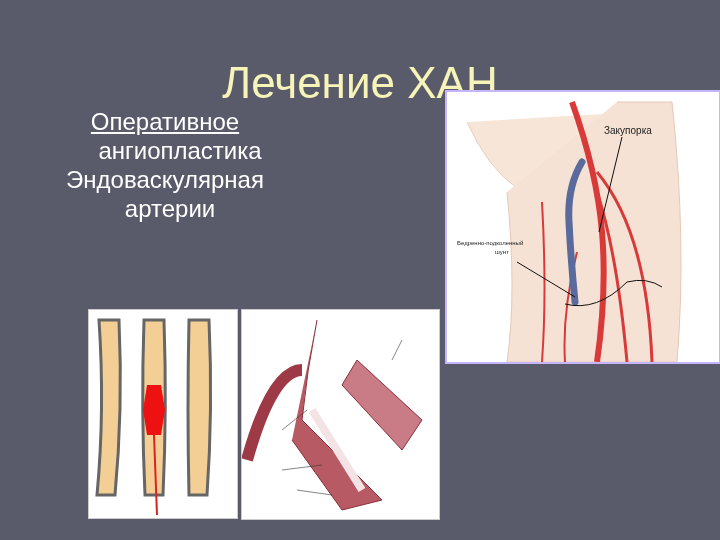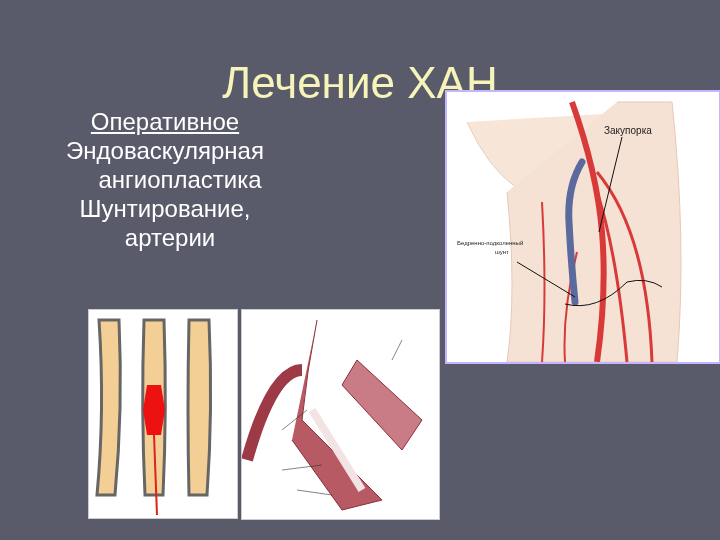--- a/index.html
+++ b/index.html
@@ -26,23 +26,22 @@
   </style>
 </head>
 <body>
 
 <div class="slide">
 
   <div class="title"><span>Лечение ХАН</span></div>
 
   <div class="body-text">
     <div class="heading">Оперативное</div>
+    <div style="padding-left:30px">ангиопластика</div>
     <div>Эндоваскулярная</div>
-    <div style="padding-left:30px">ангиопластика</div>
-    <div>Шунтирование,</div>
     <div style="padding-left:10px">артерии</div>
   </div>
 
   <div class="img-leg">
     <svg width="272" height="270" viewBox="0 0 272 270">
       <path d="M20 30 Q60 120 140 115 Q180 110 190 20" fill="#f7e6d8" stroke="#e8cfc0"></path>
       <path d="M60 100 Q70 200 60 270 L230 270 Q240 150 225 10 L170 10" fill="#f6e2d4" stroke="#e6c8b6"></path>
       <path d="M125 10 Q150 80 155 140 Q160 200 150 270" fill="none" stroke="#d83a3a" stroke-width="6"></path>
       <path d="M150 100 Q170 160 180 270" fill="none" stroke="#d83a3a" stroke-width="3"></path>
       <path d="M150 80 Q200 140 205 270" fill="none" stroke="#d83a3a" stroke-width="3"></path>

